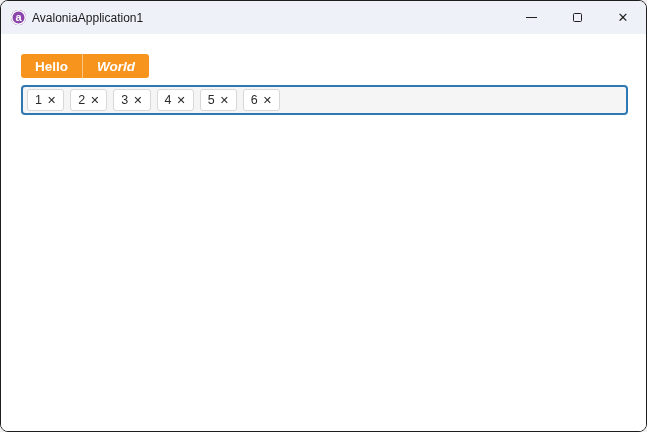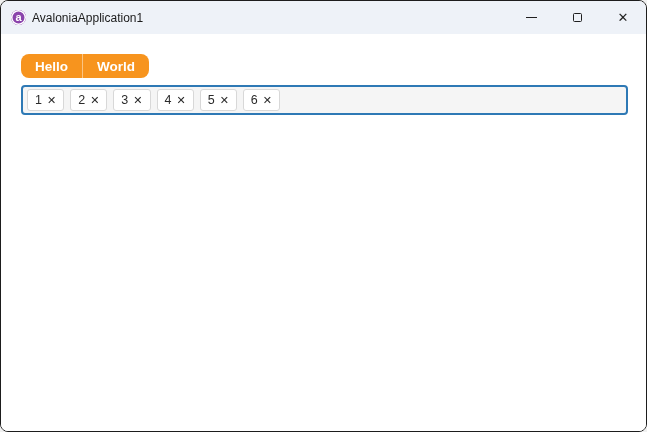--- a/index.html
+++ b/index.html
@@ -82,38 +82,39 @@
     line-height: 1;
   }
   
   .content { position: relative; width: 100%; height: 399px; background: #ffffff; }
   .split-button {
     position: absolute;
     left: 20px;
     top: 20px;
     height: 24px;
     display: flex;
-    border-radius: 8px;
+    border-radius: 3px;
     overflow: hidden;
     background: #F7941E;
   }
   .split-seg {
     padding: 0 14px;
     display: flex;
     align-items: center;
     color: #ffffff;
     font-weight: bold;
     font-size: 13.5px;
     cursor: pointer;
     border: none;
     background: transparent;
     font-family: inherit;
   }
   .split-seg + .split-seg {
     border-left: 1px solid rgba(255,255,255,0.45);
+    font-style: italic;
   }
   .tags-input {
     position: absolute;
     left: 20px;
     top: 51px;
     width: 607px;
     height: 30px;
     box-sizing: border-box;
     background: #F5F5F5;
     border: 2px solid #2E79B5;

